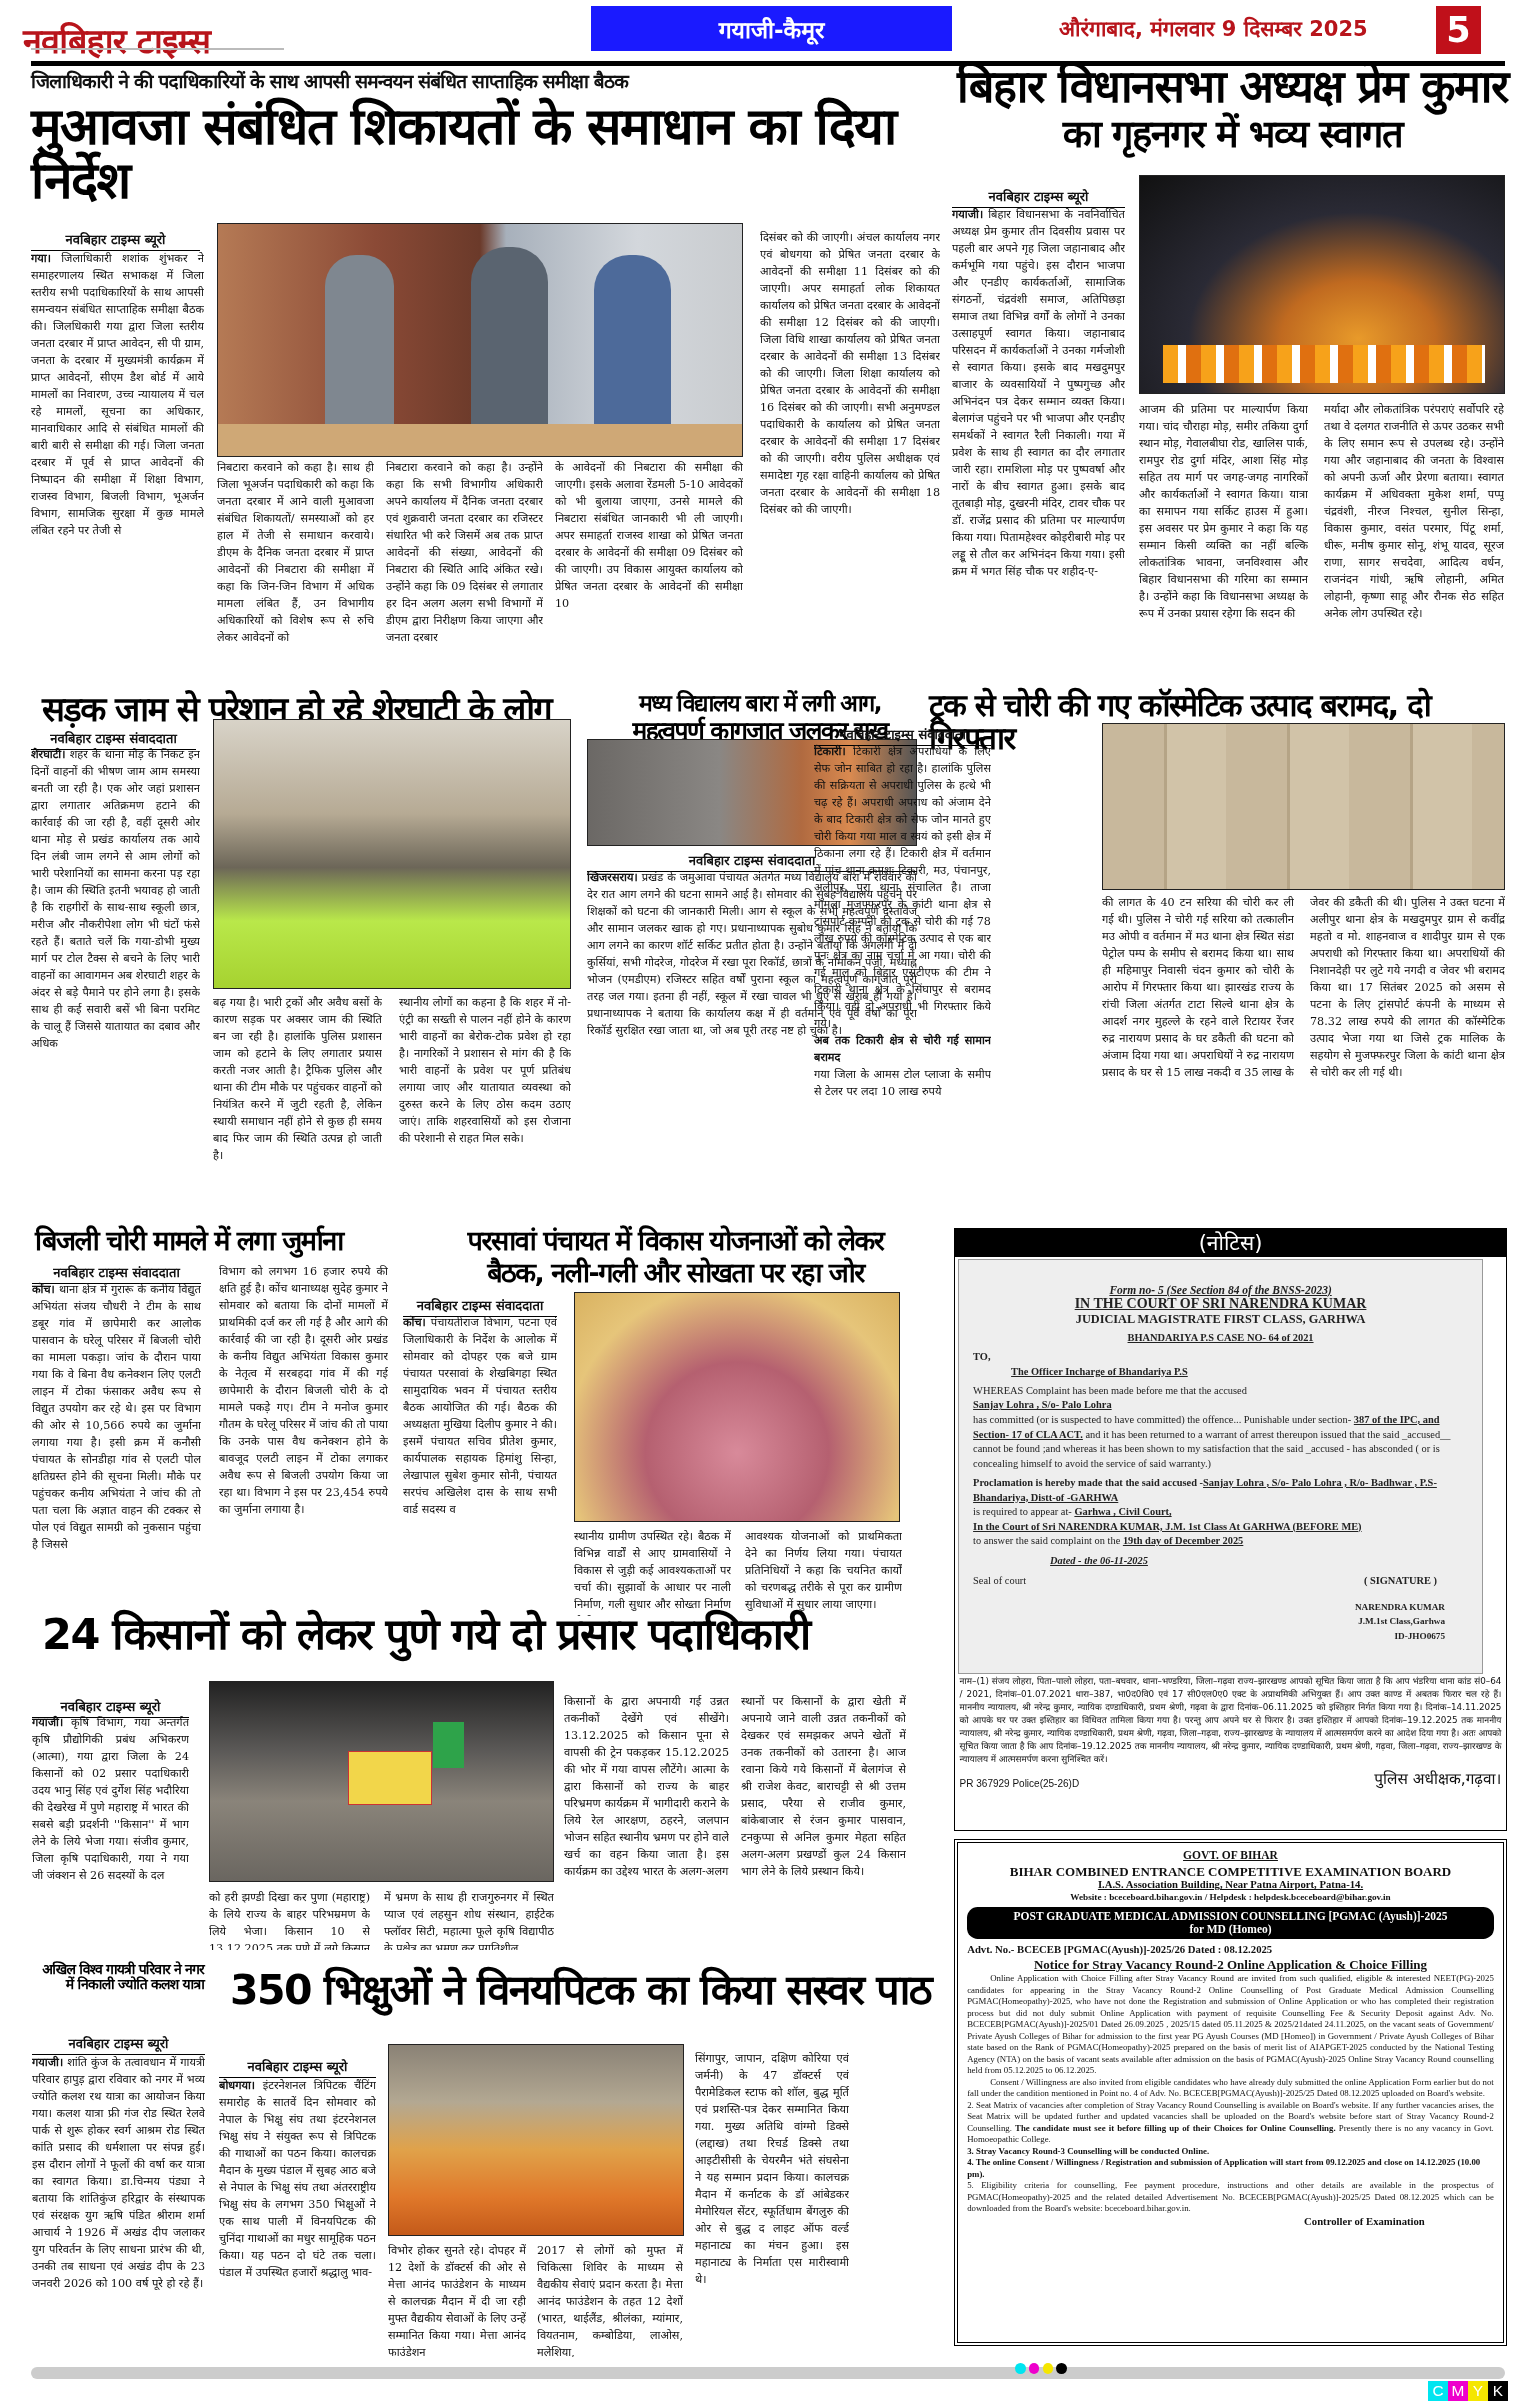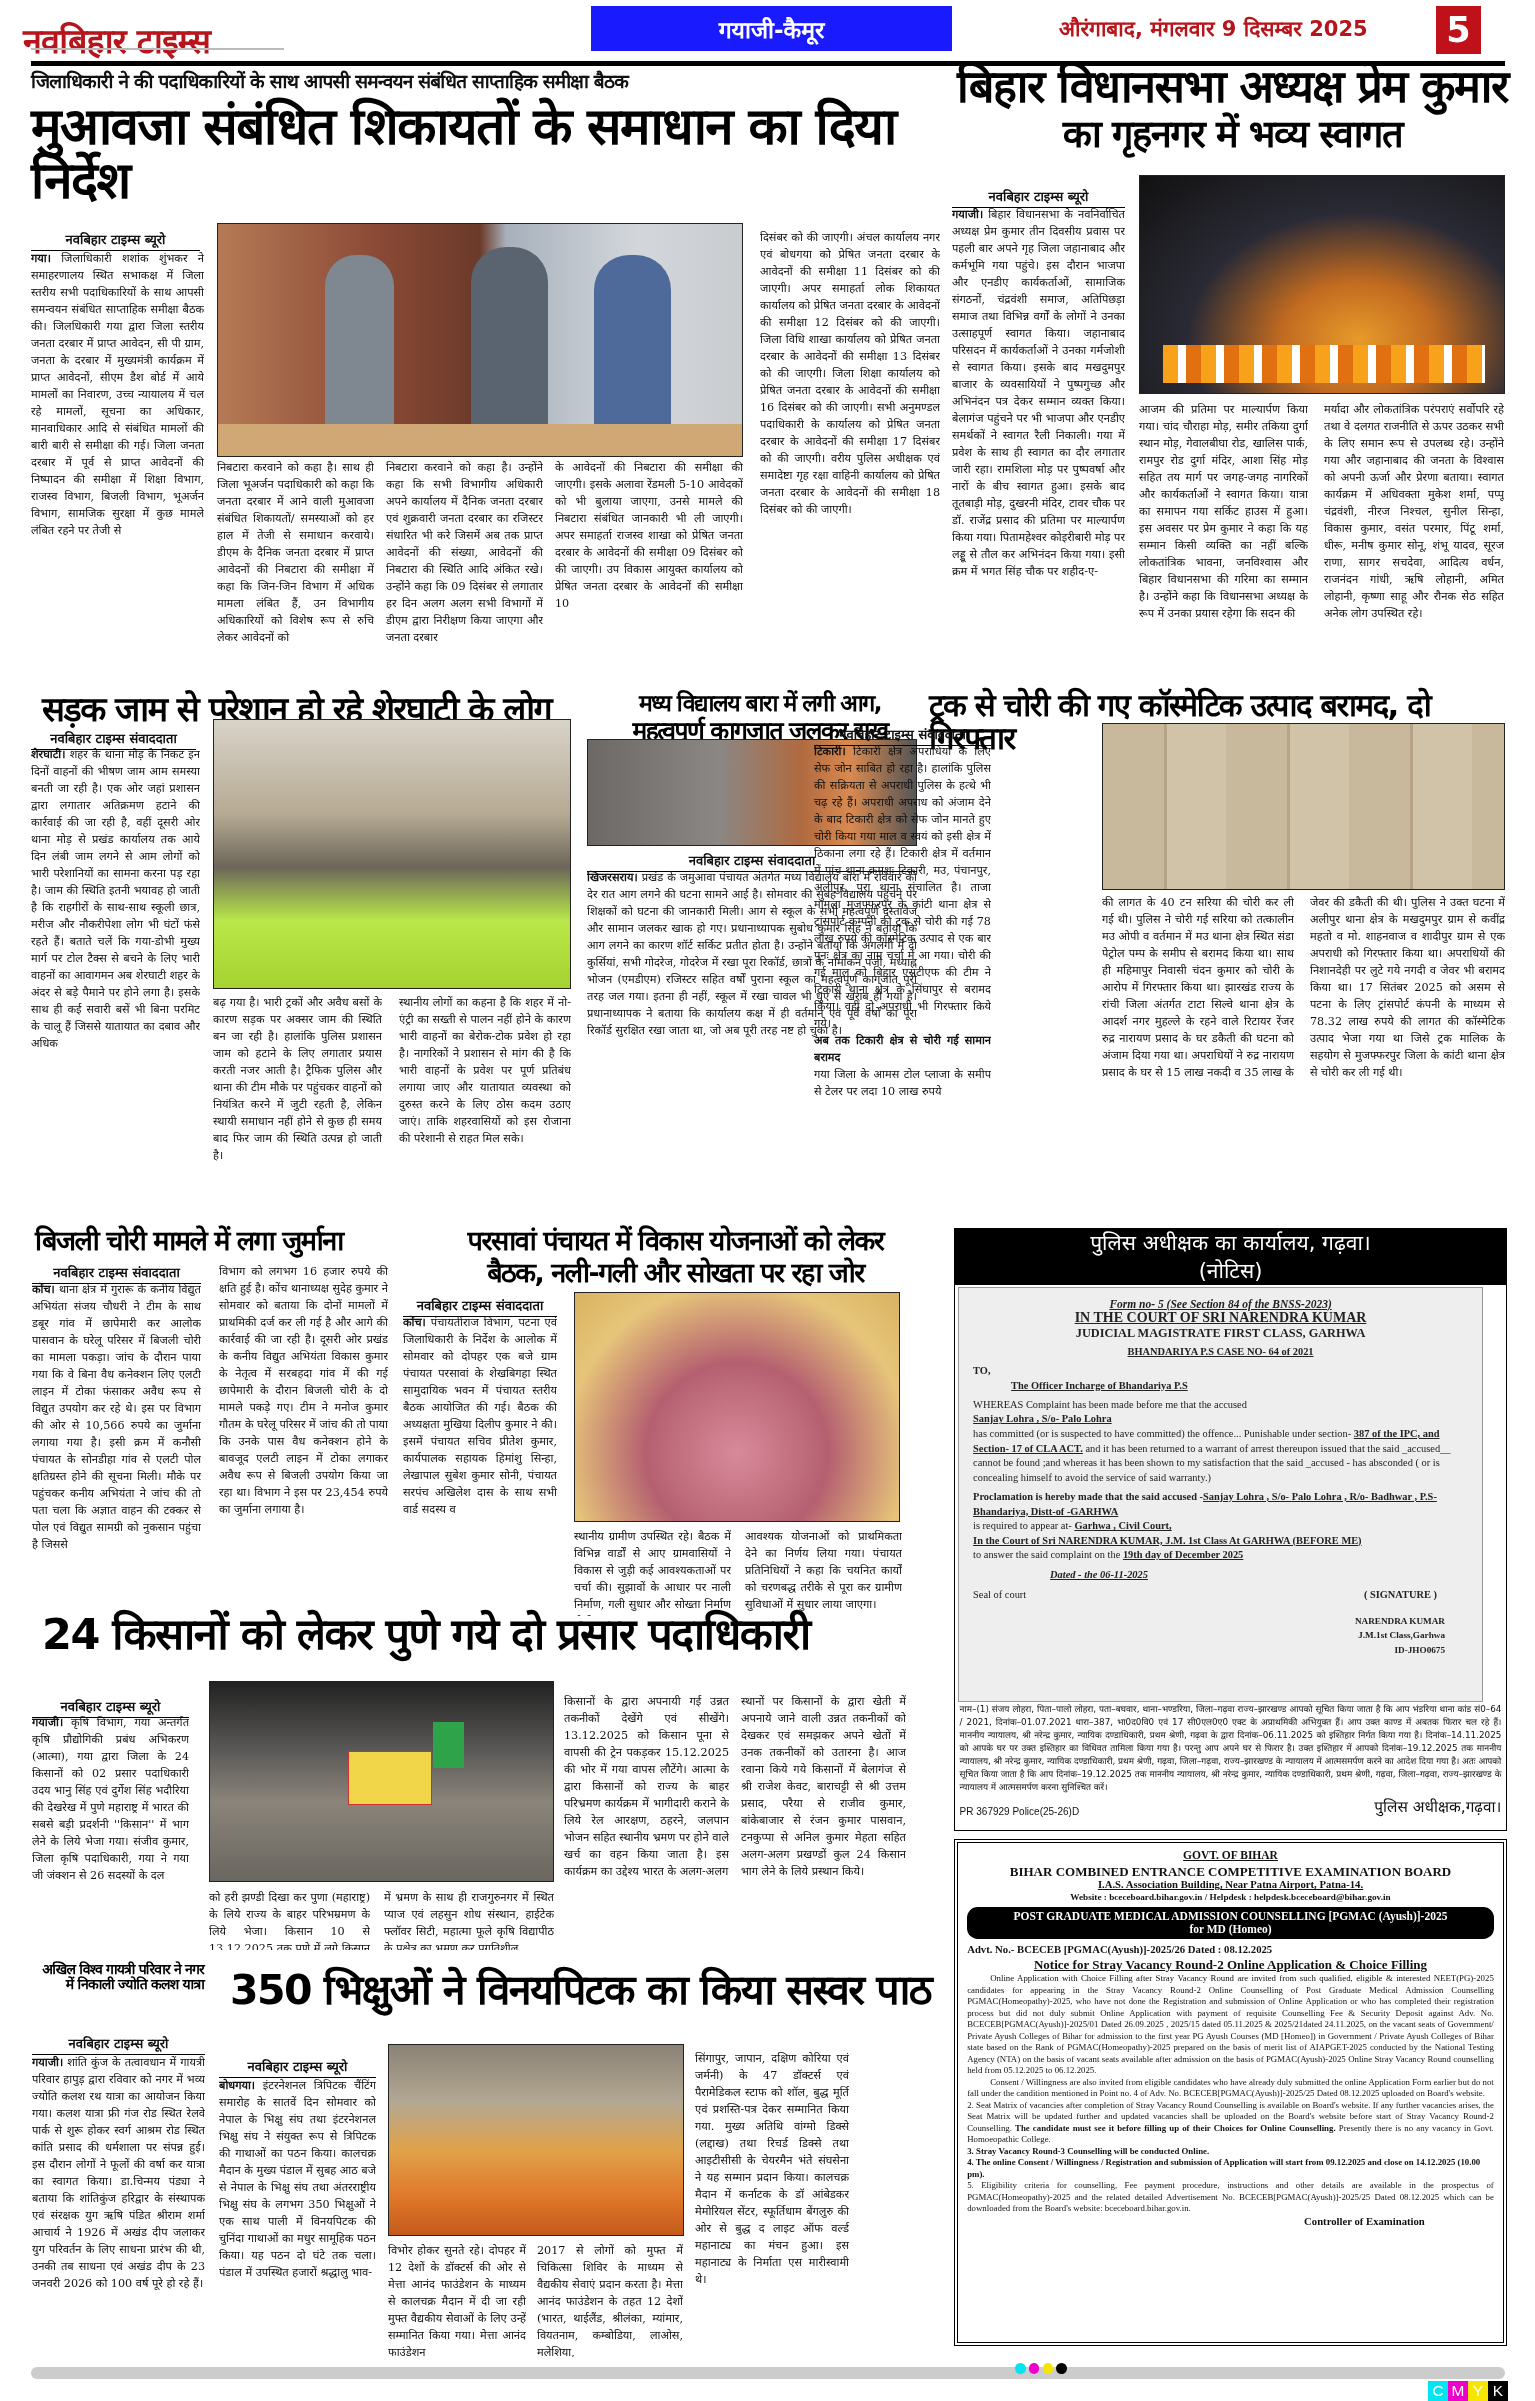--- a/index.html
+++ b/index.html
@@ -11,21 +11,21 @@
 .dateline{left:1059px;top:14px;font-size:21px;font-weight:bold;color:#b8141b}
 .pageno{left:1436px;top:6.1px;width:45px;height:48px;background:#c0101a;color:#fff;font-size:35px;font-weight:bold;display:flex;align-items:center;justify-content:center}
 .top-rule{left:31px;top:61px;width:1474px;height:5.4px;background:#000}
 .kicker{font-weight:bold;font-size:19px;letter-spacing:-0.8px}
 .hl{font-weight:bold;color:#000;letter-spacing:-1.5px;line-height:1.05}
 .byline{font-weight:bold;font-size:13px;border-bottom:1.5px solid #000;text-align:center;padding-bottom:1.5px}
 .col{font-size:11.2px;line-height:17px;text-align:justify;font-family:"DejaVu Serif",serif}
 .col b{font-family:"DejaVu Sans",sans-serif}
 .photo{border:1.5px solid #222;overflow:hidden}
 .notice-head{background:#000;color:#fff;text-align:center;font-size:21px;line-height:28px}
-.court{background:#eee;border:0.8px solid #999;font-family:"Liberation Serif",serif;color:#222;font-size:10.4px;line-height:14.6px;padding:9px 14px}
+.court{background:#eee;border:0.8px solid #999;font-family:"Liberation Serif",serif;color:#222;font-size:10.4px;line-height:14.6px;padding:23px 14px}
 .court u{font-weight:bold}
 .gov{border:4.6px double #000;font-family:"Liberation Serif",serif;padding:6.1px 9.2px;font-size:10px;line-height:13px}
 .reg{left:31px;width:1474px;height:12.3px;background:#ccc;border-radius:6.1px}
 .cmyk{display:flex}
 .cmyk span{width:20px;height:20px;display:flex;align-items:center;justify-content:center;font-size:15.4px;color:#fff;font-family:"Liberation Sans",sans-serif}
 </style>
 </head>
 <body>
 
 <div class="abs masthead-title">नवबिहार टाइम्स</div>
@@ -102,21 +102,20 @@
   <div class="abs hl" style="left:403px;top:1259px;font-size:27px;width:545px;text-align:center;">बैठक, नली-गली और सोखता पर रहा जोर</div>
   <div class="abs byline" style="left:403px;top:1296px;width:154px;">नवबिहार टाइम्स संवाददाता</div>
   <div class="abs col" style="left:403px;top:1314px;width:154px;height:299px;overflow:hidden;"><b>कोंच।</b> <span>पंचायतीराज विभाग, पटना एवं जिलाधिकारी के निर्देश के आलोक में सोमवार को दोपहर एक बजे ग्राम पंचायत परसावां के शेखबिगहा स्थित सामुदायिक भवन में पंचायत स्तरीय बैठक आयोजित की गई। बैठक की अध्यक्षता मुखिया दिलीप कुमार ने की। इसमें पंचायत सचिव प्रीतेश कुमार, कार्यपालक सहायक हिमांशु सिन्हा, लेखापाल सुबेश कुमार सोनी, पंचायत सरपंच अखिलेश दास के साथ सभी वार्ड सदस्य व</span></div>
   <div class="abs photo" style="left:574px;top:1292px;width:326px;height:230px;background:radial-gradient(ellipse at 50% 70%,#d88a9a 0%,#b56070 40%,#e6c57a 75%,#d9b260 100%);"></div>
   <div class="abs col" style="left:574px;top:1528px;width:157px;height:88px;overflow:hidden;">स्थानीय ग्रामीण उपस्थित रहे। बैठक में विभिन्न वार्डों से आए ग्रामवासियों ने विकास से जुड़ी कई आवश्यकताओं पर चर्चा की। सुझावों के आधार पर नाली निर्माण, गली सुधार और सोख्ता निर्माण जैसी मूलभूत</div>
   <div class="abs col" style="left:745px;top:1528px;width:157px;height:88px;overflow:hidden;">आवश्यक योजनाओं को प्राथमिकता देने का निर्णय लिया गया। पंचायत प्रतिनिधियों ने कहा कि चयनित कार्यों को चरणबद्ध तरीके से पूरा कर ग्रामीण सुविधाओं में सुधार लाया जाएगा।</div>
 </section>
 
 <section class="abs" style="left:954px;top:1228px;width:553px;height:603px;border:0.8px solid #000;">
   <div class="notice-head">
-    <div>पुलिस अधीक्षक का कार्यालय, गढ़वा।</div>
     <div>(नोटिस)</div>
   </div>
   <div class="court" style="margin:1.5px 23px 0 3.1px;height:415px;">
     <div style="text-align:center;font-style:italic;font-weight:bold;text-decoration:underline;font-size:11.5px">Form no- 5 (See Section 84 of the BNSS-2023)</div>
     <div style="text-align:center;font-weight:bold;font-size:14px;text-decoration:underline">IN THE COURT OF SRI NARENDRA KUMAR</div>
     <div style="text-align:center;font-weight:bold;font-size:12.3px">JUDICIAL MAGISTRATE FIRST CLASS, GARHWA</div>
     <div style="text-align:center;font-weight:bold;text-decoration:underline;margin:4.6px 0">BHANDARIYA P.S CASE NO- 64 of 2021</div>
     <div style="font-weight:bold">TO,</div>
     <div style="font-weight:bold;text-decoration:underline;padding-left:38px;margin-bottom:4.6px">The Officer Incharge of Bhandariya P.S</div>
     <div>WHEREAS Complaint has been made before me that the accused</div>

